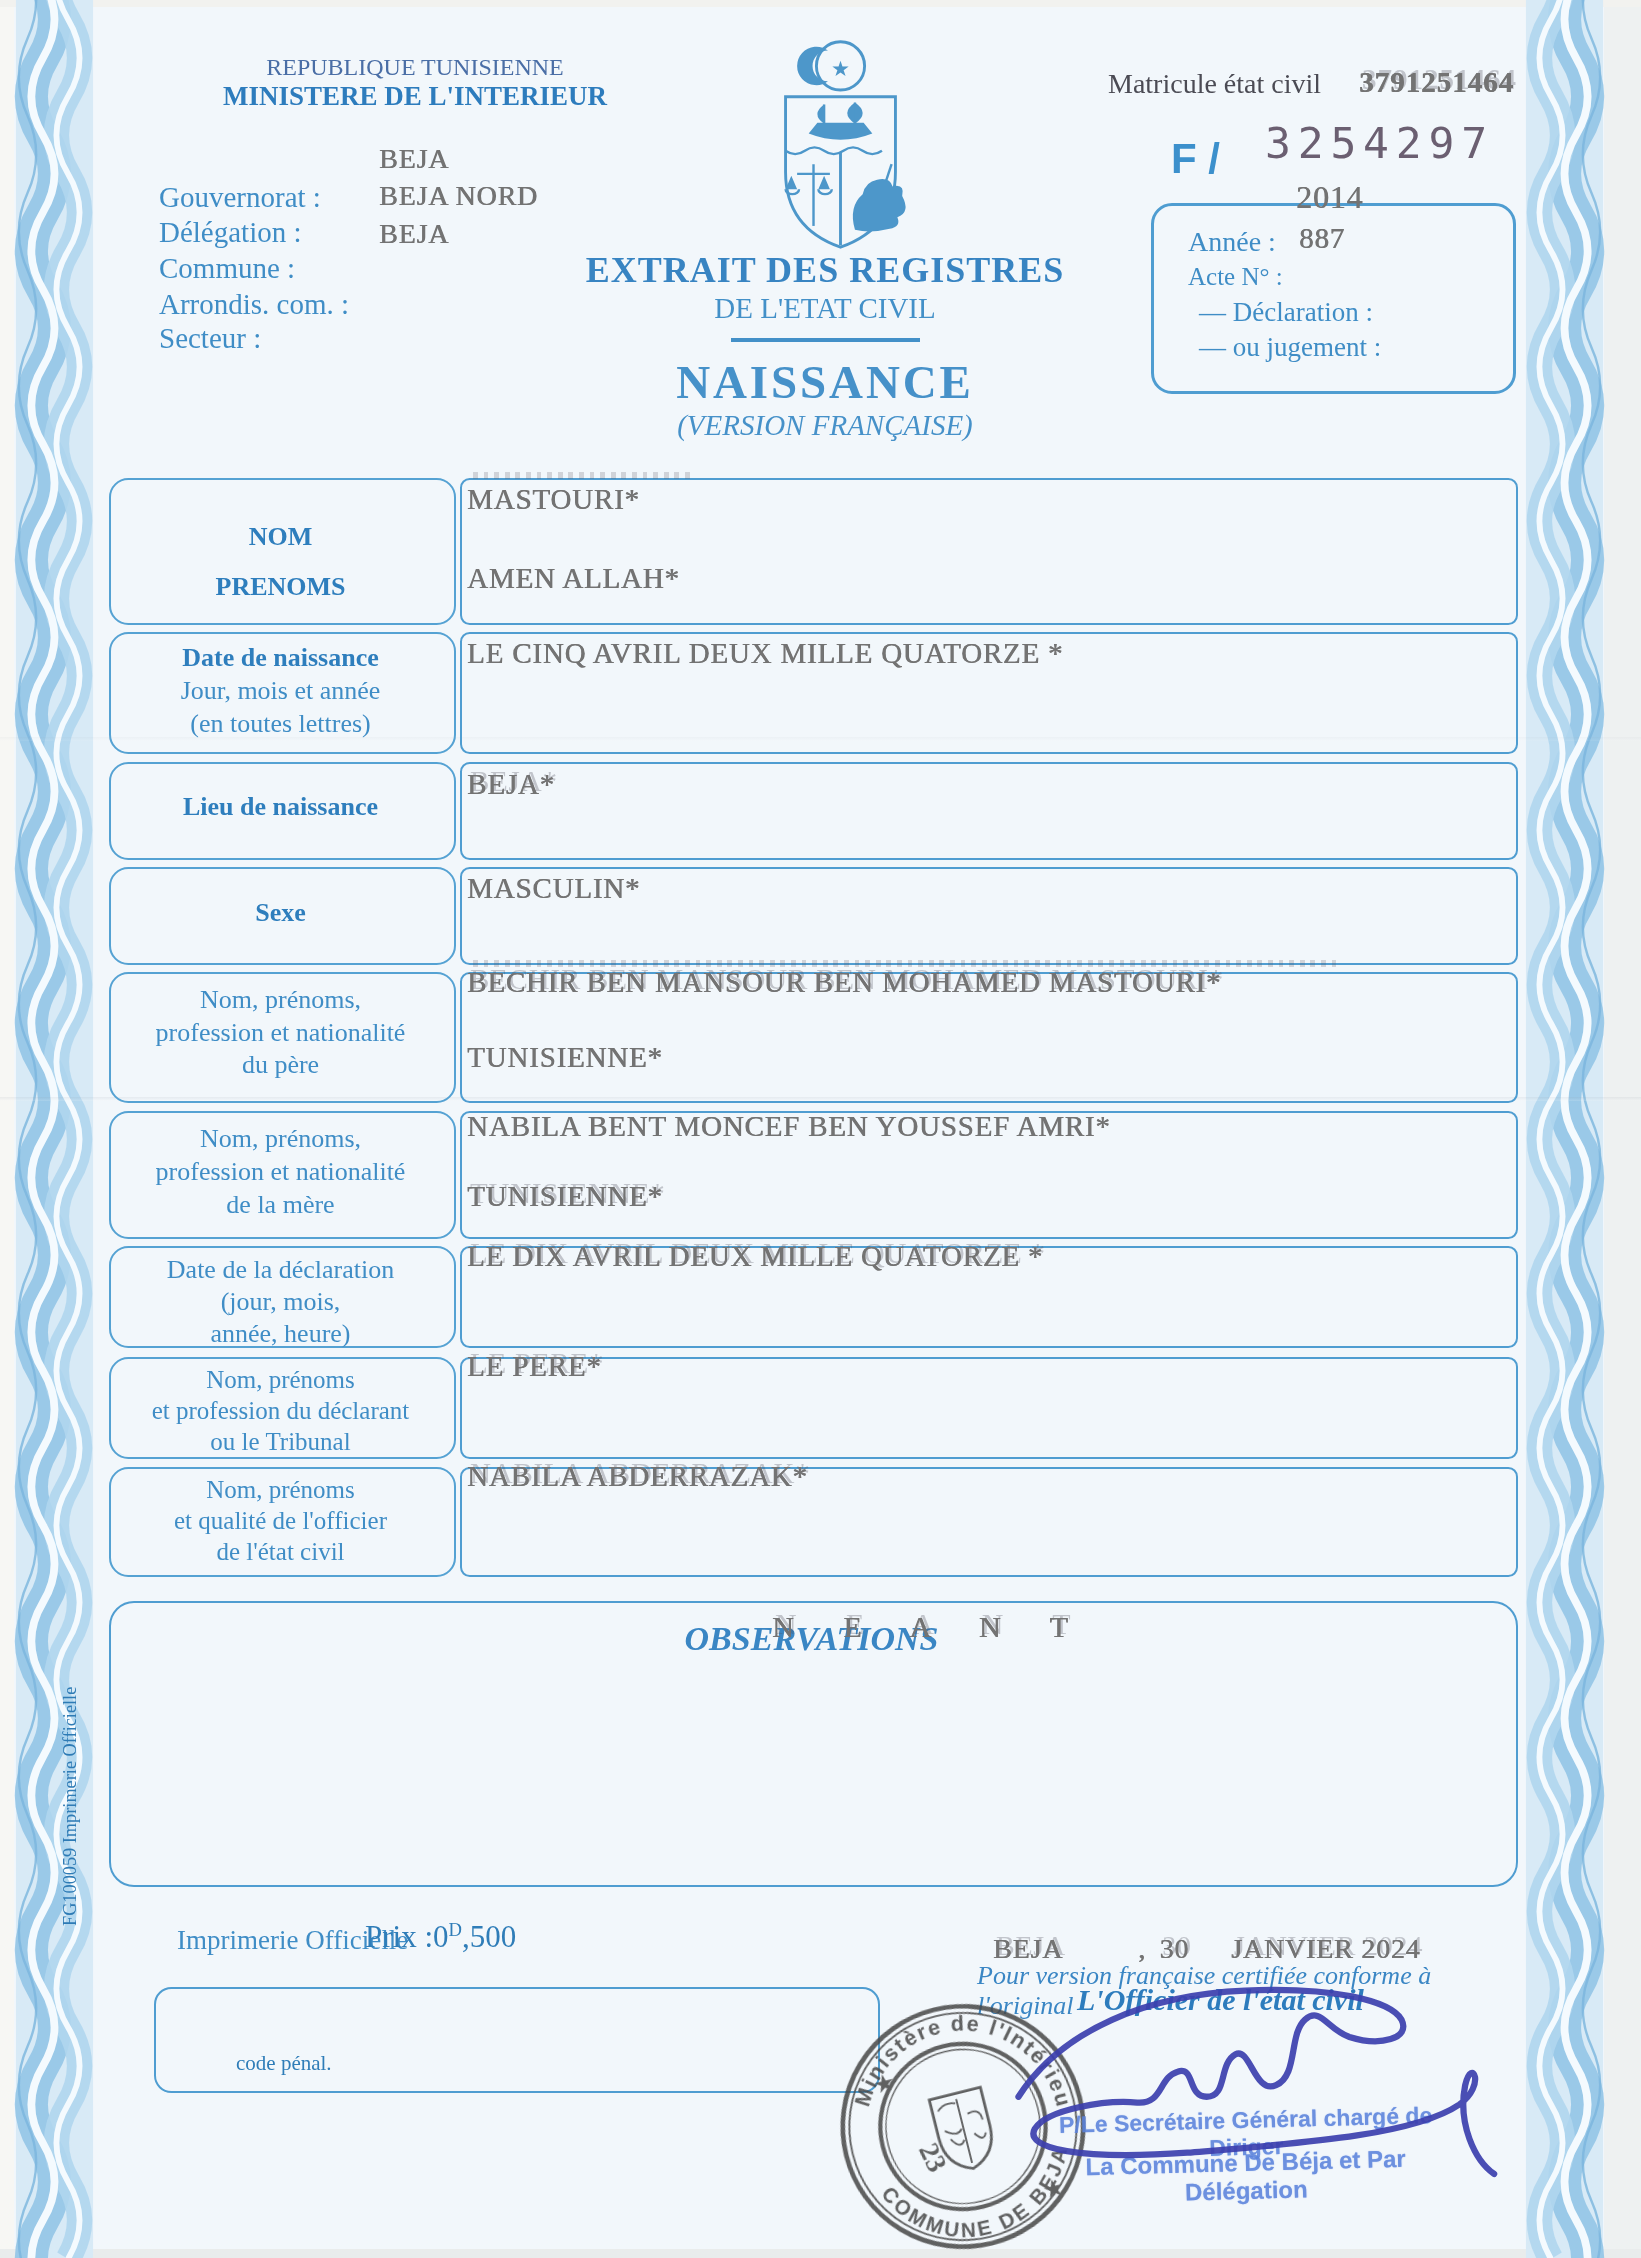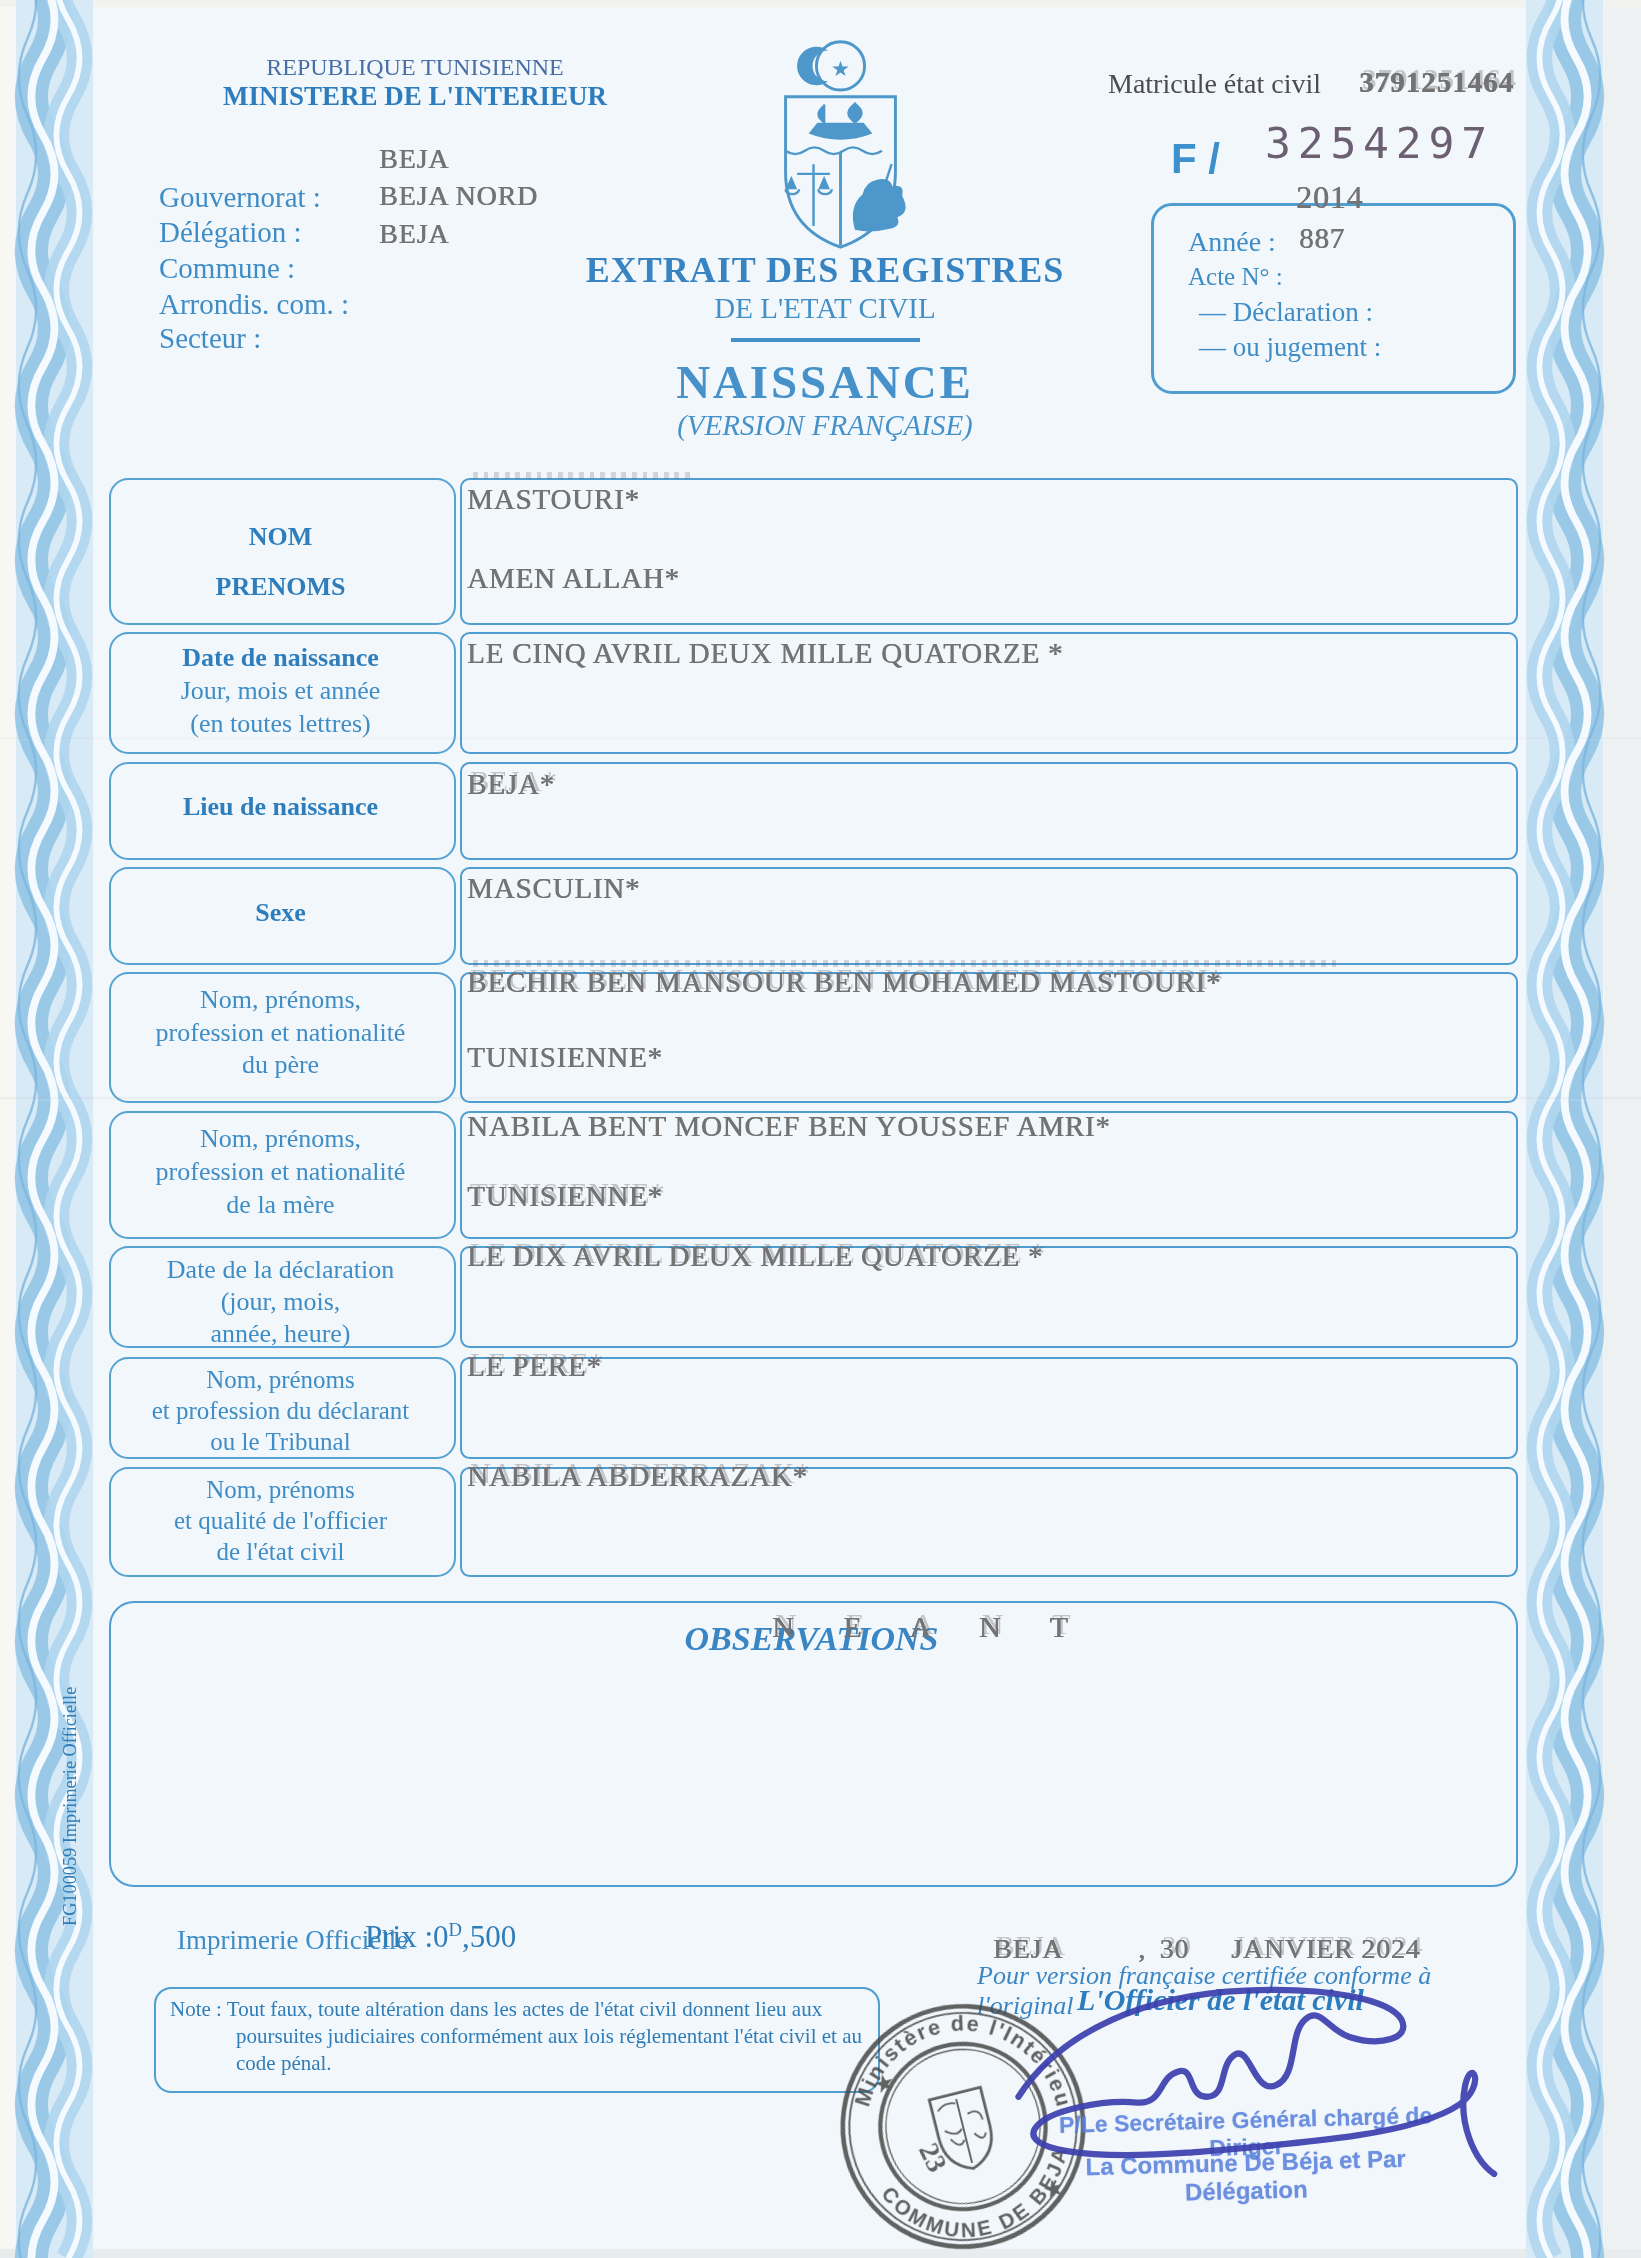--- a/index.html
+++ b/index.html
@@ -194,22 +194,20 @@
 
   <div class="abs" style="left:60px;top:1926px;width:309px;font-size:18.3px;color:#2e7bb5;
        transform:rotate(-90deg);transform-origin:0 0;font-family:'Liberation Serif',serif;">FG100059  Imprimerie Officielle</div>
 
   <div class="abs blue" style="left:145px;top:1925px;font-size:27px;margin-left:32px;">Imprimerie Officielle</div>
   <div class="abs" style="left:365px;top:1919px;font-size:31px;color:#2f7db8;">
     <span>Prix :0</span><span class="sup">D</span><span>,500</span>
   </div>
 
   <div class="abs vbox" style="left:154px;top:1987px;width:722px;height:102px;border-radius:17.4px;border-width:2.9px;"></div>
-  <div class="abs" style="left:170px;top:1997px;width:695px;font-size:21px;color:#2f7db8;">Note : Tout faux, toute altération dans les actes de l'état civil donnent lieu aux</div>
-  <div class="abs" style="left:236px;top:2024px;width:637px;font-size:21px;color:#2f7db8;">poursuites judiciaires conformément aux lois réglementant l'état civil et au</div>
   <div class="abs" style="left:236px;top:2051px;width:637px;font-size:21px;color:#2f7db8;">code pénal.</div>
 
   <div class="abs serif-it" style="left:977px;top:1961px;width:541px;font-size:26px;color:#3a86c4;">Pour version française certifiée conforme à l'original</div>
   <div class="abs" style="left:993px;top:1933px;font-size:28px;">
     <span class="ink dblstrike">BEJA</span><span class="ink" style="margin-left:75px;">,</span><span class="ink dblstrike" style="margin-left:13.5px;">30</span><span class="ink dblstrike" style="margin-left:42px;">JANVIER 2024</span>
   </div>
   <div class="abs serif-it" style="left:1077px;top:1983px;font-size:30px;font-weight:bold;color:#2d7cbd;">L'Officier de l'état civil</div>
 
   <svg class="abs seal-wrap" style="left:828px;top:1995px;transform:rotate(-14deg);" width="270" height="263" viewBox="0 0 280 280">
     <g stroke="#474747" fill="none">

